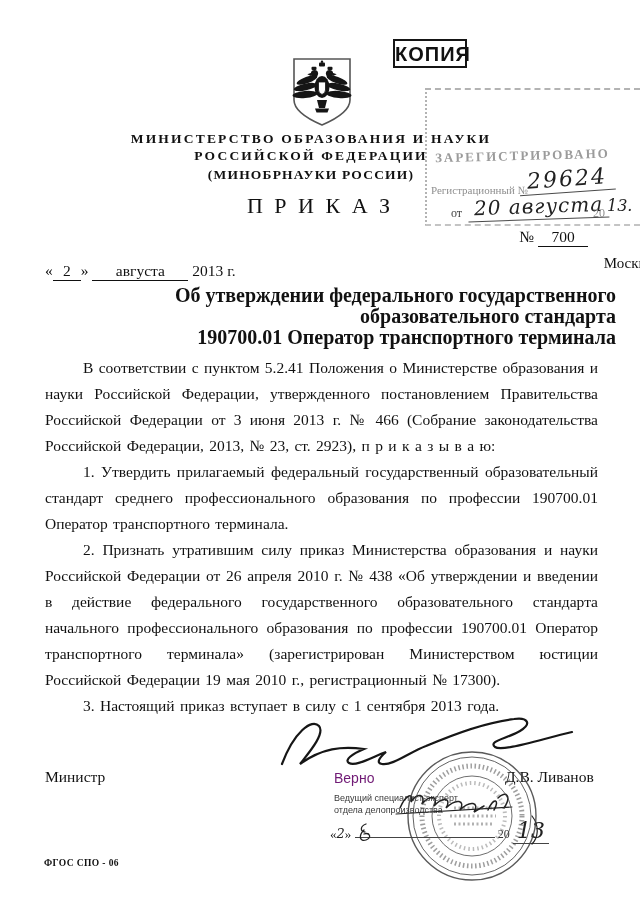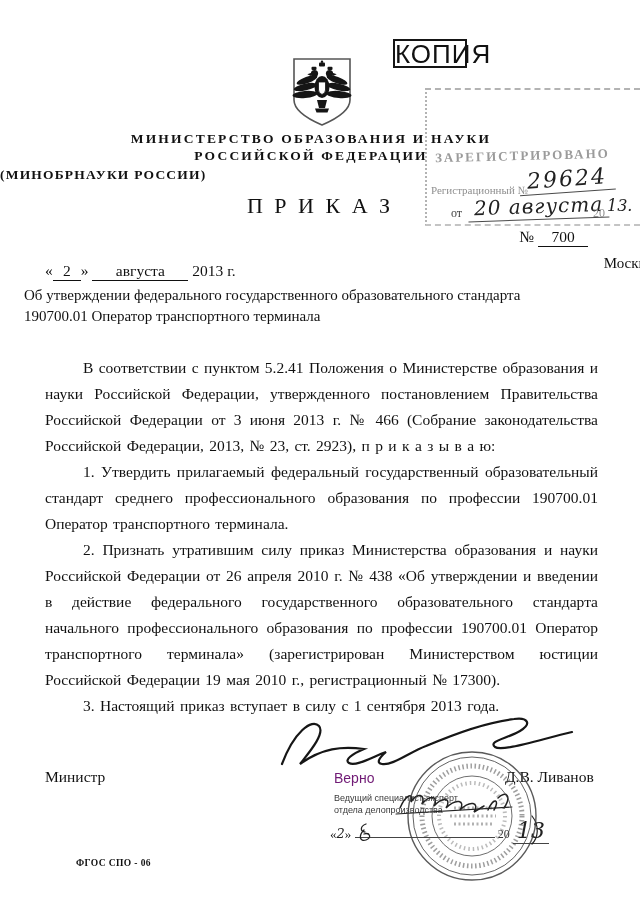--- a/index.html
+++ b/index.html
@@ -5,34 +5,34 @@
   html,body { margin:0; padding:0; background:#ffffff; }
   .page {
     position:relative; width:640px; height:905px; background:#ffffff;
     font-family:"Liberation Serif", serif; color:#111; overflow:hidden;
   }
 
   
   .kopiya {
     position:absolute; left:393px; top:39px; width:74px; height:29px;
     border:2px solid #151515; box-sizing:border-box;
-    font-family:"Liberation Sans", sans-serif; font-size:26px; font-weight:400;
+    font-family:"Liberation Sans", sans-serif; font-size:20px; font-weight:700;
     text-align:center; line-height:26px; letter-spacing:1px;
   }
 
   
   .emblem { position:absolute; left:286px; top:56px; width:72px; height:72px; }
 
   
   .ministry {
     position:absolute; left:0; top:130px; width:622px; text-align:center;
     font-weight:bold; font-size:13.5px; letter-spacing:2.2px; line-height:17px;
   }
   .minobr {
-    position:absolute; left:0; top:167px; width:622px; 
+    position:absolute; left:0; top:167px; width:622px; text-align:center;
     font-weight:bold; font-size:13.5px; letter-spacing:1.2px;
   }
   .prikaz {
     position:absolute; left:0; top:193px; width:640px; text-align:center;
     font-weight:normal; font-size:22px; letter-spacing:3px;
   }
 
   
   .reg-stamp {
     position:absolute; left:425px; top:88px; width:215px; height:138px; box-sizing:border-box;
@@ -63,22 +63,22 @@
   .date-row { position:absolute; left:45px; top:230px; width:553px; font-size:15.5px; }
   .blank { display:inline-block; border-bottom:1px solid #111; text-align:center; }
   .blank.day { width:28px; }
   .blank.month { width:96px;margin-top:32px; }
   .blank.num { width:50px; }
   .doc-num { position:absolute; right:10px; top:-2px; }
 
   .city { position:absolute; left:12px; top:255px; width:640px; text-align:right; font-size:15px; }
 
   .title {
-    position:absolute; left:24px; top:285px; width:592px; text-align:left;
-    font-weight:normal; font-size:15px; line-height:21px;
+    position:absolute; left:24px; top:285px; width:592px; text-align:right;
+    font-weight:bold; font-size:20px; line-height:21px;
   }
 
   .body-text { position:absolute; left:45px; top:355px; width:553px; font-size:15.5px; line-height:26px; }
   .body-text p {
     margin:0; text-indent:38px; text-align:justify; text-align-last:left; word-spacing:1.5px;
   }
 
   
   .sig { position:absolute; left:276px; top:712px; width:302px; height:62px; }
   .minister { position:absolute; left:45px; top:768px; font-size:15.5px; }
@@ -89,21 +89,21 @@
   .clerk { font-size:9px; color:#3a3a3a; line-height:11.5px; }
 
   .cert-row { position:absolute; left:330px; top:818px; width:250px; font-size:13px; }
   .cert-line { display:inline-block; width:140px; border-bottom:1px solid #444; height:14px; }
   .cert-20 { font-size:12px; color:#333; }
   .cert-year { font-size:22px; border-bottom:1px solid #444; padding:0 4px; }
 
   .cert-sig { position:absolute; left:356px; top:786px; width:220px; height:60px; }
   .seal { position:absolute; left:396px; top:748px; width:152px; height:140px; }
 
-  .footer { position:absolute; left:44px; top:858px; font-size:9.5px; font-weight:bold; letter-spacing:0.4px;margin-left:32px; }
+  .footer { position:absolute; left:44px; top:858px; font-size:9.5px; font-weight:bold; letter-spacing:0.4px; }
 </style>
 </head>
 <body>
 
 <div class="page">
 
   <div class="reg-stamp">
     <div class="reg-registered">ЗАРЕГИСТРИРОВАНО</div>
     <div class="reg-num-label">Регистрационный №</div>
     <div class="reg-num-value hw">29624</div>

